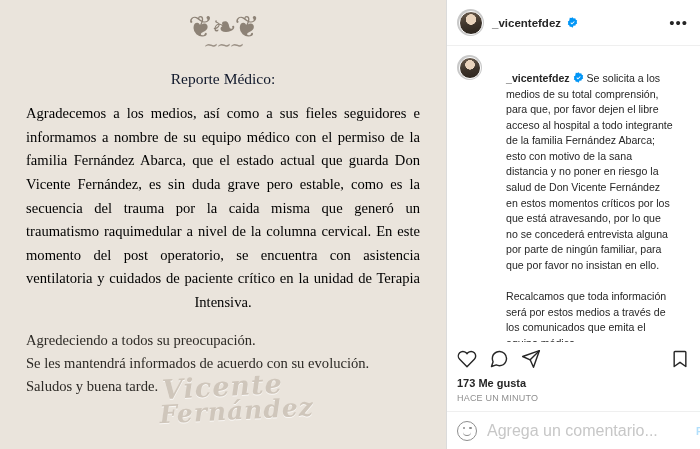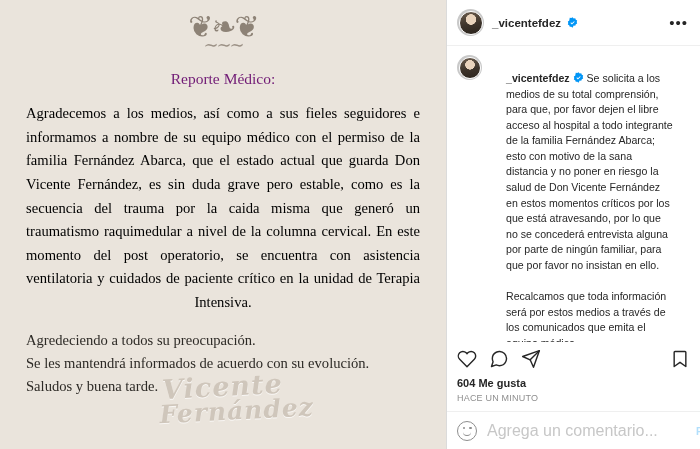--- a/index.html
+++ b/index.html
@@ -40,21 +40,21 @@
   .flourish .sub {
     display: block;
     font-size: 18px;
     margin-top: -6px;
     color: #9c9186;
   }
   .img-title {
     text-align: center;
     font-family: "Liberation Serif", serif;
     font-size: 15.5px;
-    color: #701a75;
+    color: #0f172a;
     margin-top: 16px;
   }
   .img-body {
     font-family: "Liberation Serif", serif;
     font-size: 14.6px;
     color: #000000;
     text-align: center;
     line-height: 1.62;
     padding: 14px 26px 0 26px;
     text-align: justify;
@@ -328,21 +328,21 @@
           <path d="M22 2l-7 20-4-9-9-4z"></path>
         </svg>
       </span>
       <span class="act bookmark">
         <svg width="20" height="20" viewBox="0 0 24 24" fill="none" stroke="#262626" stroke-width="1.7" stroke-linecap="round" stroke-linejoin="round" aria-hidden="true">
           <path d="M19 21l-7-5-7 5V4a1 1 0 011-1h12a1 1 0 011 1z"></path>
         </svg>
       </span>
     </div>
 
-    <div class="ig-likes">604 Me gusta</div>
+    <div class="ig-likes">173 Me gusta</div>
     <div class="ig-time">HACE UN MINUTO</div>
 
     <div class="ig-comment-bar">
       <span class="emoji-btn">
         <span class="emoji-mouth"></span>
       </span>
       <input class="comment-input" type="text" placeholder="Agrega un comentario..." style="">
       <button class="post-btn">Publicar</button>
     </div>
 

